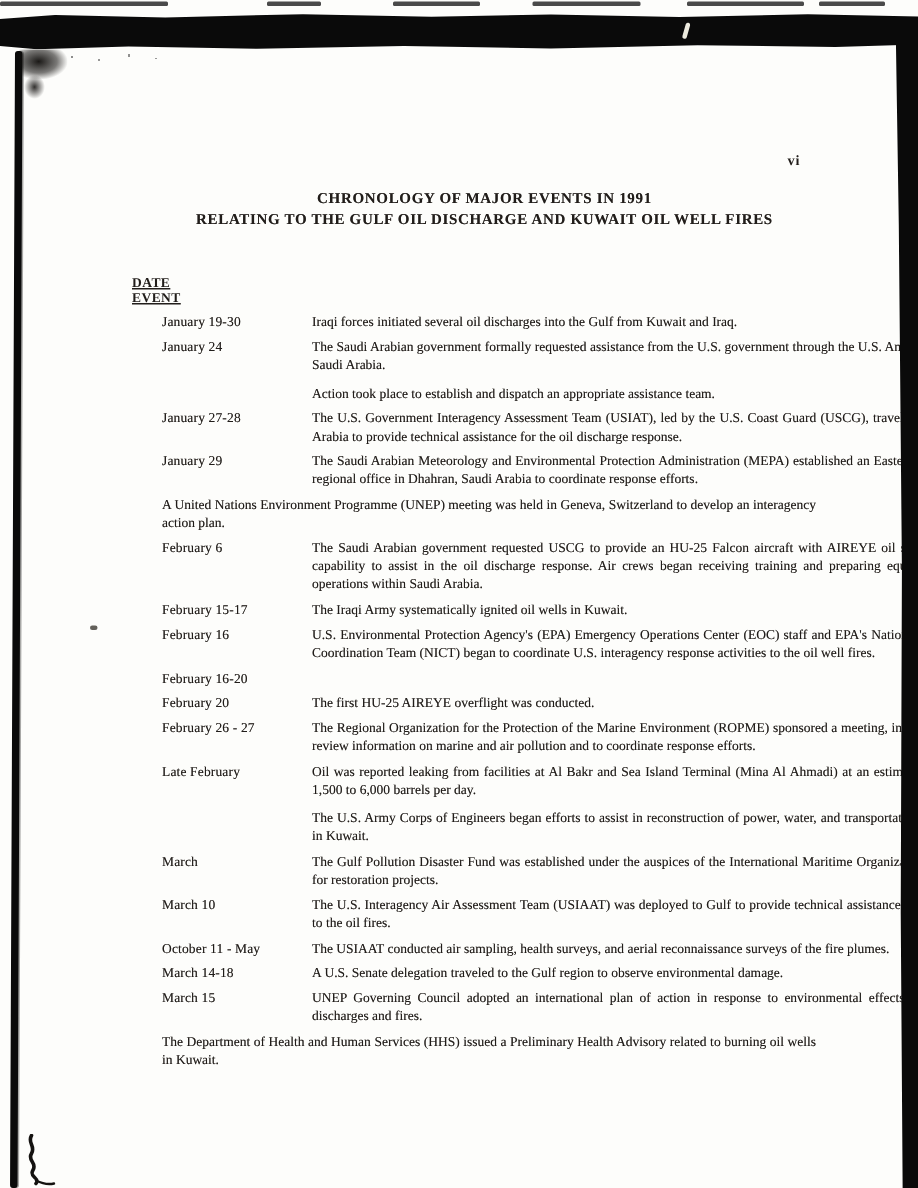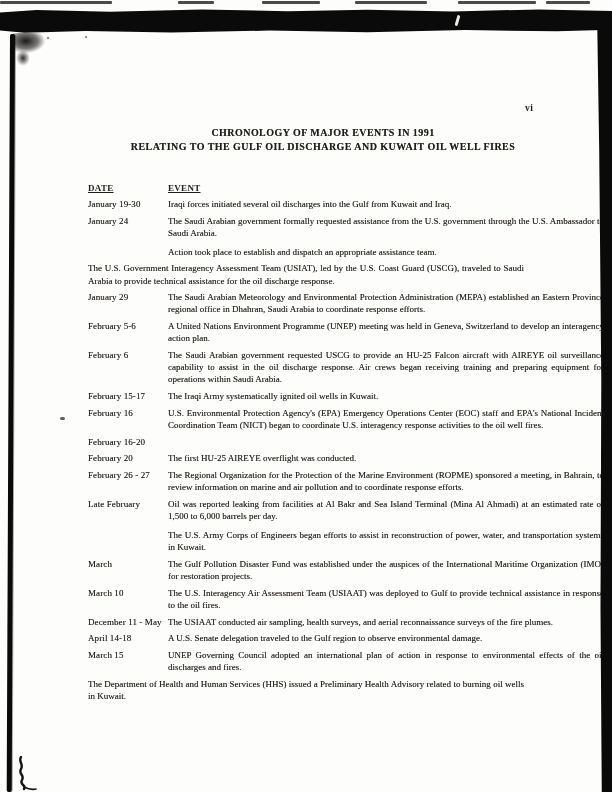--- a/index.html
+++ b/index.html
@@ -22,29 +22,29 @@
   .title{
     position:absolute;top:126px;left:17px;width:612px;margin:0;
     text-align:center;font-size:10px;font-weight:bold;
     letter-spacing:0.45px;line-height:14px;
     text-shadow:0 0 0.4px rgba(20,16,12,0.55);
   }
   .title .title-line{display:block;}
   .chronology{
     position:absolute;top:183px;left:88px;width:516px;
   }
-  .headers{display:flex;margin-bottom:5px;font-size:9px;font-weight:bold;}
+  .headers{display:flex;margin-bottom:5px;font-size:9px;font-weight:bold;flex-direction:column;}
   .h-date{width:80px;flex:none;text-decoration:underline;letter-spacing:0.3px;}
   .h-event{text-decoration:underline;letter-spacing:0.3px;}
   .row{display:flex;margin-bottom:4.5px;font-size:9px;line-height:12.2px;}
   .date{width:80px;flex:none;letter-spacing:0.1px;}
   .event{width:436px;flex:none;text-align:justify;}
   .event p{margin:0 0 6.5px 0;}
   .event p:last-child{margin-bottom:0;}
-  .date,.event{text-shadow:0 0 0.35px rgba(25,20,15,0.5);}
+  .date,.event{text-shadow:0 0 0.35px rgba(25,20,15,0.5);margin-left:20px;}
 
   
   .artifact{position:absolute;z-index:5;}
   .top-band{
     left:0;top:9px;width:612px;height:24px;background:var(--artifact);
     clip-path:polygon(0% 15%,6% 4%,18% 11%,33% 2%,47% 9%,60% 3%,74% 10%,88% 2%,100% 8%,
                       100% 86%,91% 93%,76% 88%,60% 97%,44% 90%,28% 98%,14% 92%,4% 99%,0% 90%);
   }
   .band-speck{
     left:456px;top:15px;width:3px;height:11px;background:#eceade;
@@ -109,34 +109,34 @@
 
   <div class="row">
     <div class="date">January 24</div>
     <div class="event">
             <p>The Saudi Arabian government formally requested assistance from the U.S. government through the U.S. Ambassador to Saudi Arabia.</p>
             <p>Action took place to establish and dispatch an appropriate assistance team.</p>
           </div>
   </div>
 
   <div class="row">
+    <div class="date">January 27-28</div>
     <div class="event">
             <p>The U.S. Government Interagency Assessment Team (USIAT), led by the U.S. Coast Guard (USCG), traveled to Saudi Arabia to provide technical assistance for the oil discharge response.</p>
           </div>
   </div>
 
   <div class="row">
     <div class="date">January 29</div>
     <div class="event">
             <p>The Saudi Arabian Meteorology and Environmental Protection Administration (MEPA) established an Eastern Province regional office in Dhahran, Saudi Arabia to coordinate response efforts.</p>
           </div>
   </div>
 
   <div class="row">
-    <div class="date">February 5-6</div>
     <div class="event">
             <p>A United Nations Environment Programme (UNEP) meeting was held in Geneva, Switzerland to develop an interagency action plan.</p>
           </div>
   </div>
 
   <div class="row">
     <div class="date">February 6</div>
     <div class="event">
             <p>The Saudi Arabian government requested USCG to provide an HU-25 Falcon aircraft with AIREYE oil surveillance capability to assist in the oil discharge response. Air crews began receiving training and preparing equipment for operations within Saudi Arabia.</p>
           </div>
@@ -191,28 +191,28 @@
   </div>
 
   <div class="row">
     <div class="date">March 10</div>
     <div class="event">
             <p>The U.S. Interagency Air Assessment Team (USIAAT) was deployed to Gulf to provide technical assistance in response to the oil fires.</p>
           </div>
   </div>
 
   <div class="row">
-    <div class="date">December 11 - May</div>
+    <div class="date">October 11 - May</div>
     <div class="event">
             <p>The USIAAT conducted air sampling, health surveys, and aerial reconnaissance surveys of the fire plumes.</p>
           </div>
   </div>
 
   <div class="row">
-    <div class="date">April 14-18</div>
+    <div class="date">March 14-18</div>
     <div class="event">
             <p>A U.S. Senate delegation traveled to the Gulf region to observe environmental damage.</p>
           </div>
   </div>
 
   <div class="row">
     <div class="date">March 15</div>
     <div class="event">
             <p>UNEP Governing Council adopted an international plan of action in response to environmental effects of the oil discharges and fires.</p>
           </div>

